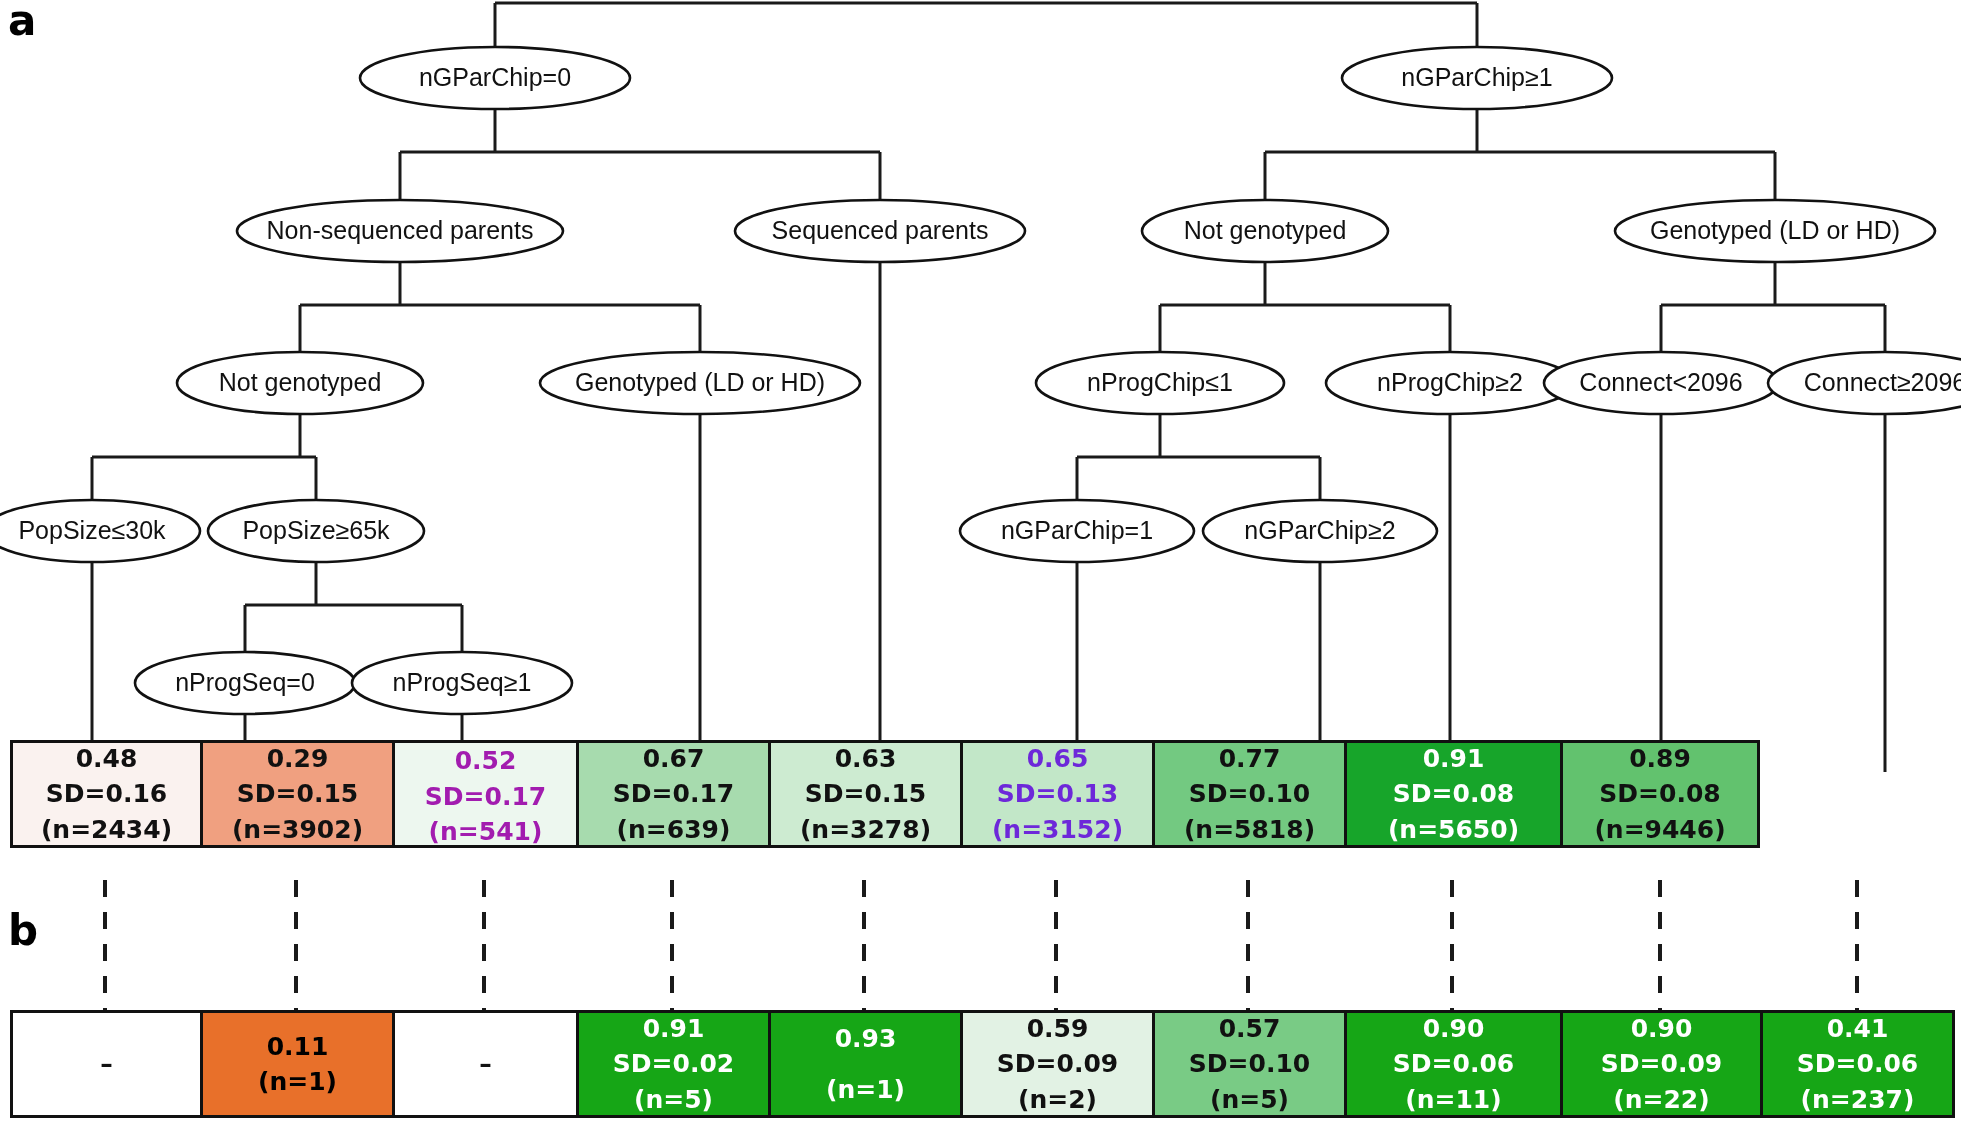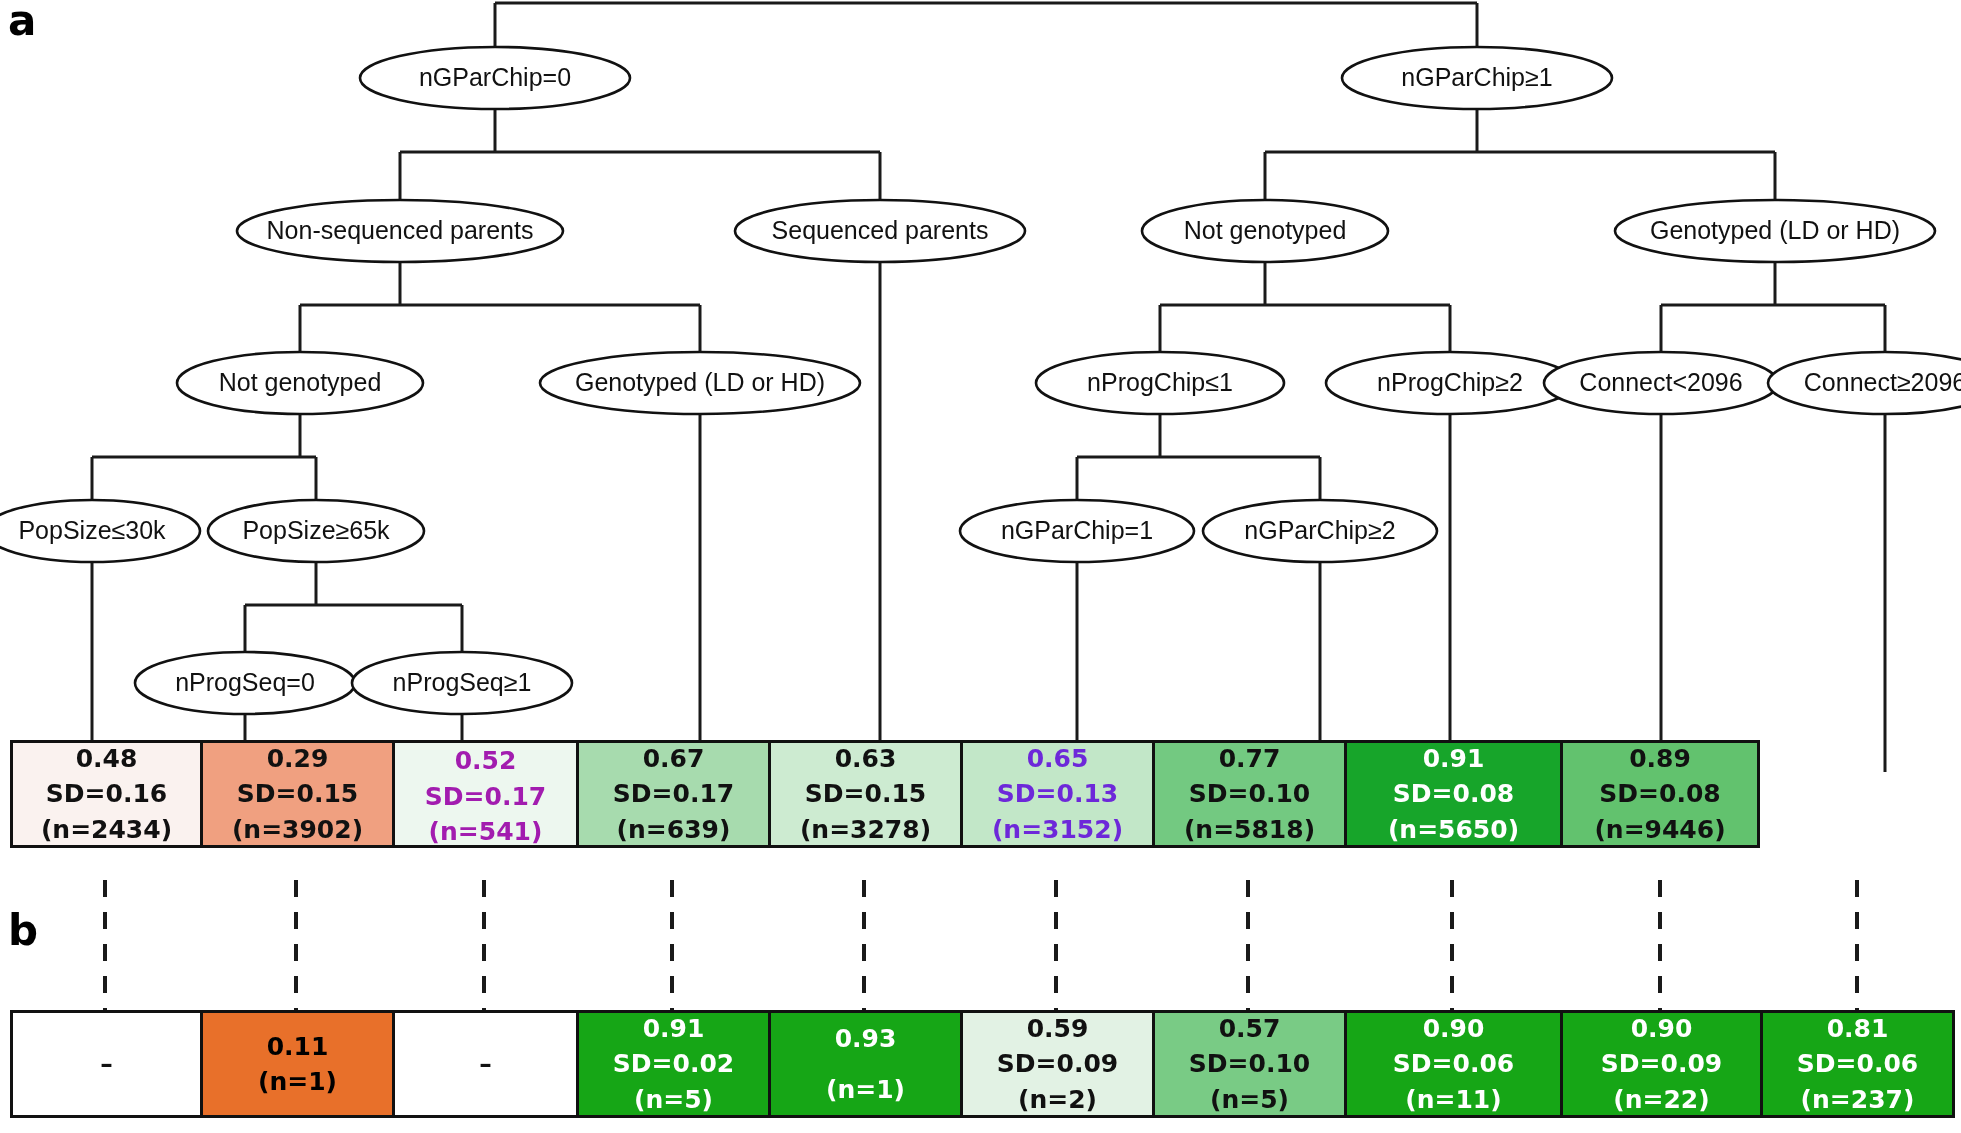--- a/index.html
+++ b/index.html
@@ -333,19 +333,19 @@
       <span class="ln">0.90</span>
       <span class="ln">SD=0.06</span>
       <span class="ln">(n=11)</span>
     </div>
     <div class="leafbox" style="width: 200px; flex: 0 0 200px; background: rgb(22, 166, 22); color: rgb(255, 255, 255);">
       <span class="ln">0.90</span>
       <span class="ln">SD=0.09</span>
       <span class="ln">(n=22)</span>
     </div>
     <div class="leafbox" style="width: 195px; flex: 0 0 195px; background: rgb(22, 166, 22); color: rgb(255, 255, 255);">
-      <span class="ln">0.81</span>
+      <span class="ln">0.41</span>
       <span class="ln">SD=0.06</span>
       <span class="ln">(n=237)</span>
     </div>
   </div>
 
 </div>
 
 </body></html>

